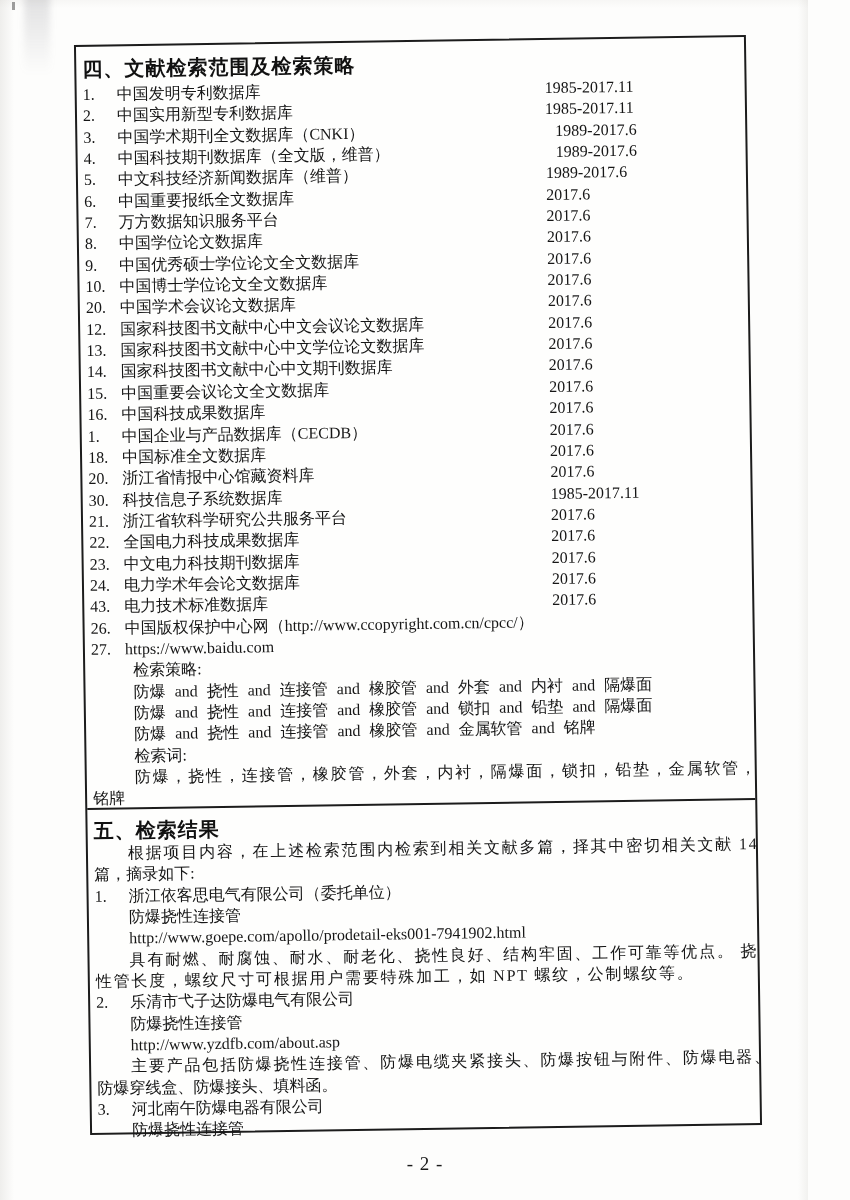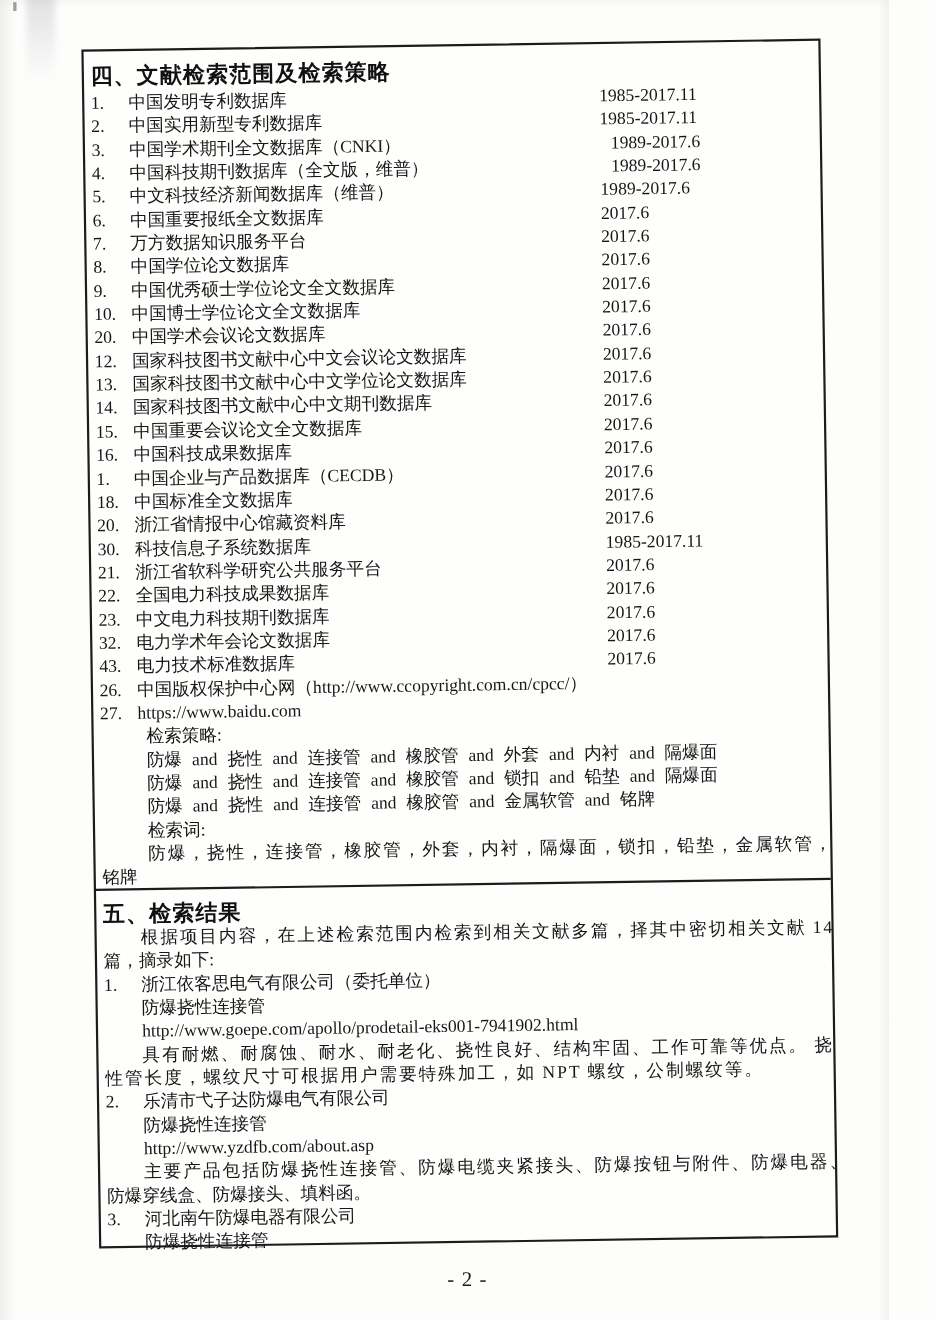--- a/index.html
+++ b/index.html
@@ -81,21 +81,21 @@
           <div class="row"><span class="num">14.</span><span>国家科技图书文献中心中文期刊数据库</span><span class="date">2017.6</span></div>
           <div class="row"><span class="num">15.</span><span>中国重要会议论文全文数据库</span><span class="date">2017.6</span></div>
           <div class="row"><span class="num">16.</span><span>中国科技成果数据库</span><span class="date">2017.6</span></div>
           <div class="row"><span class="num">1.</span><span>中国企业与产品数据库（CECDB）</span><span class="date">2017.6</span></div>
           <div class="row"><span class="num">18.</span><span>中国标准全文数据库</span><span class="date">2017.6</span></div>
           <div class="row"><span class="num">20.</span><span>浙江省情报中心馆藏资料库</span><span class="date">2017.6</span></div>
           <div class="row"><span class="num">30.</span><span>科技信息子系统数据库</span><span class="date">1985-2017.11</span></div>
           <div class="row"><span class="num">21.</span><span>浙江省软科学研究公共服务平台</span><span class="date">2017.6</span></div>
           <div class="row"><span class="num">22.</span><span>全国电力科技成果数据库</span><span class="date">2017.6</span></div>
           <div class="row"><span class="num">23.</span><span>中文电力科技期刊数据库</span><span class="date">2017.6</span></div>
-          <div class="row"><span class="num">32.</span><span>电力学术年会论文数据库</span><span class="date">2017.6</span></div>
+          <div class="row"><span class="num">24.</span><span>电力学术年会论文数据库</span><span class="date">2017.6</span></div>
           <div class="row"><span class="num">43.</span><span>电力技术标准数据库</span><span class="date">2017.6</span></div>
           <div class="row"><span class="num">26.</span><span>中国版权保护中心网（http://www.ccopyright.com.cn/cpcc/）</span></div>
           <div class="row"><span class="num">27.</span><span>https://www.baidu.com</span></div>
           <div class="line" style="padding-left: 42px;"><span>检索策略:</span></div>
           <div class="line" style="padding-left: 42px;"><span style="word-spacing: 5px;">防爆 and 挠性 and 连接管 and 橡胶管 and 外套 and 内衬 and 隔爆面</span></div>
           <div class="line" style="padding-left: 42px;"><span style="word-spacing: 5px;">防爆 and 挠性 and 连接管 and 橡胶管 and 锁扣 and 铅垫 and 隔爆面</span></div>
           <div class="line" style="padding-left: 42px;"><span style="word-spacing: 5px;">防爆 and 挠性 and 连接管 and 橡胶管 and 金属软管 and 铭牌</span></div>
           <div class="line" style="padding-left: 42px;"><span>检索词:</span></div>
           <div class="line" style="padding-left: 42px;"><span style="letter-spacing: 1.8px;">防爆，挠性，连接管，橡胶管，外套，内衬，隔爆面，锁扣，铅垫，金属软管，</span></div>
           <div class="line"><span>铭牌</span></div>

